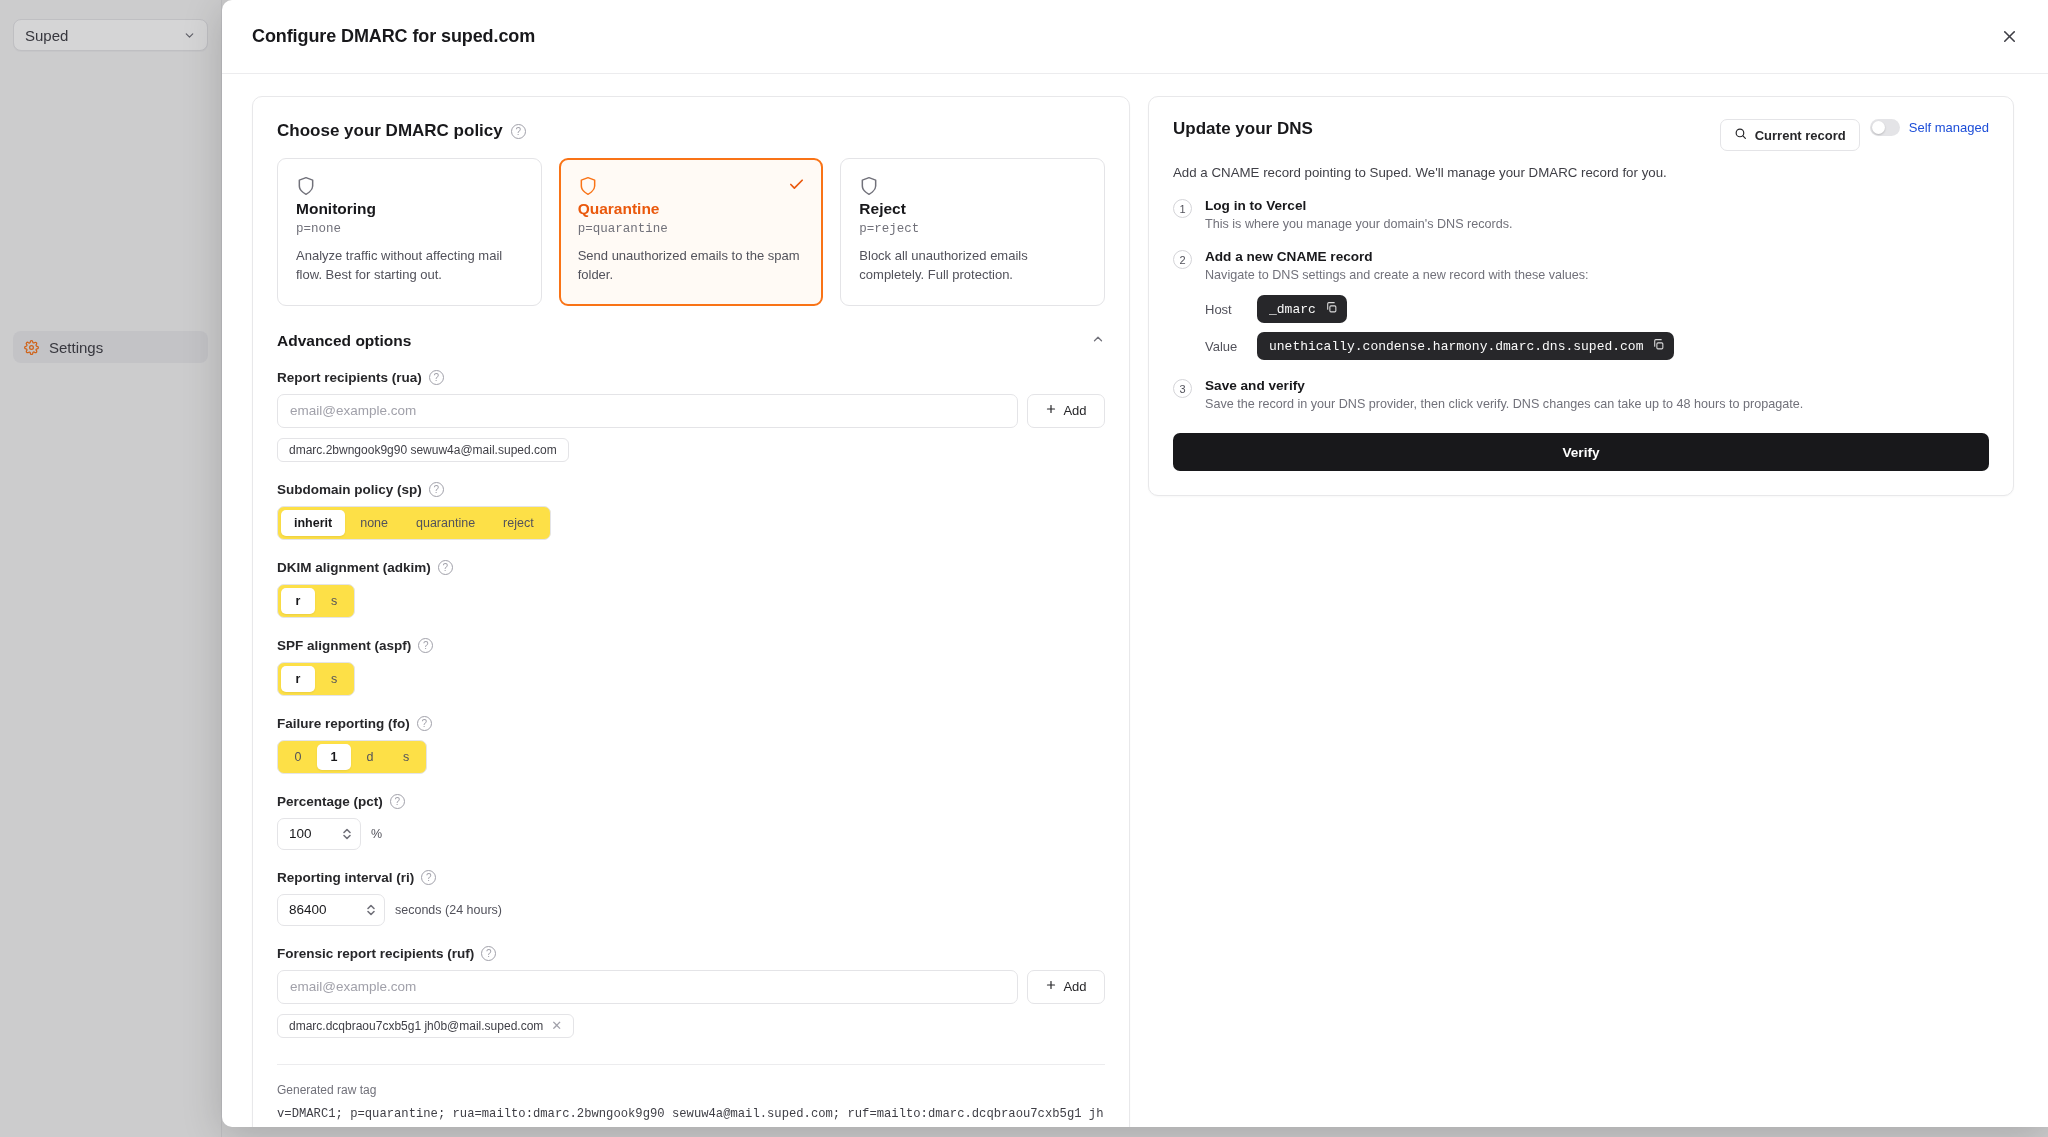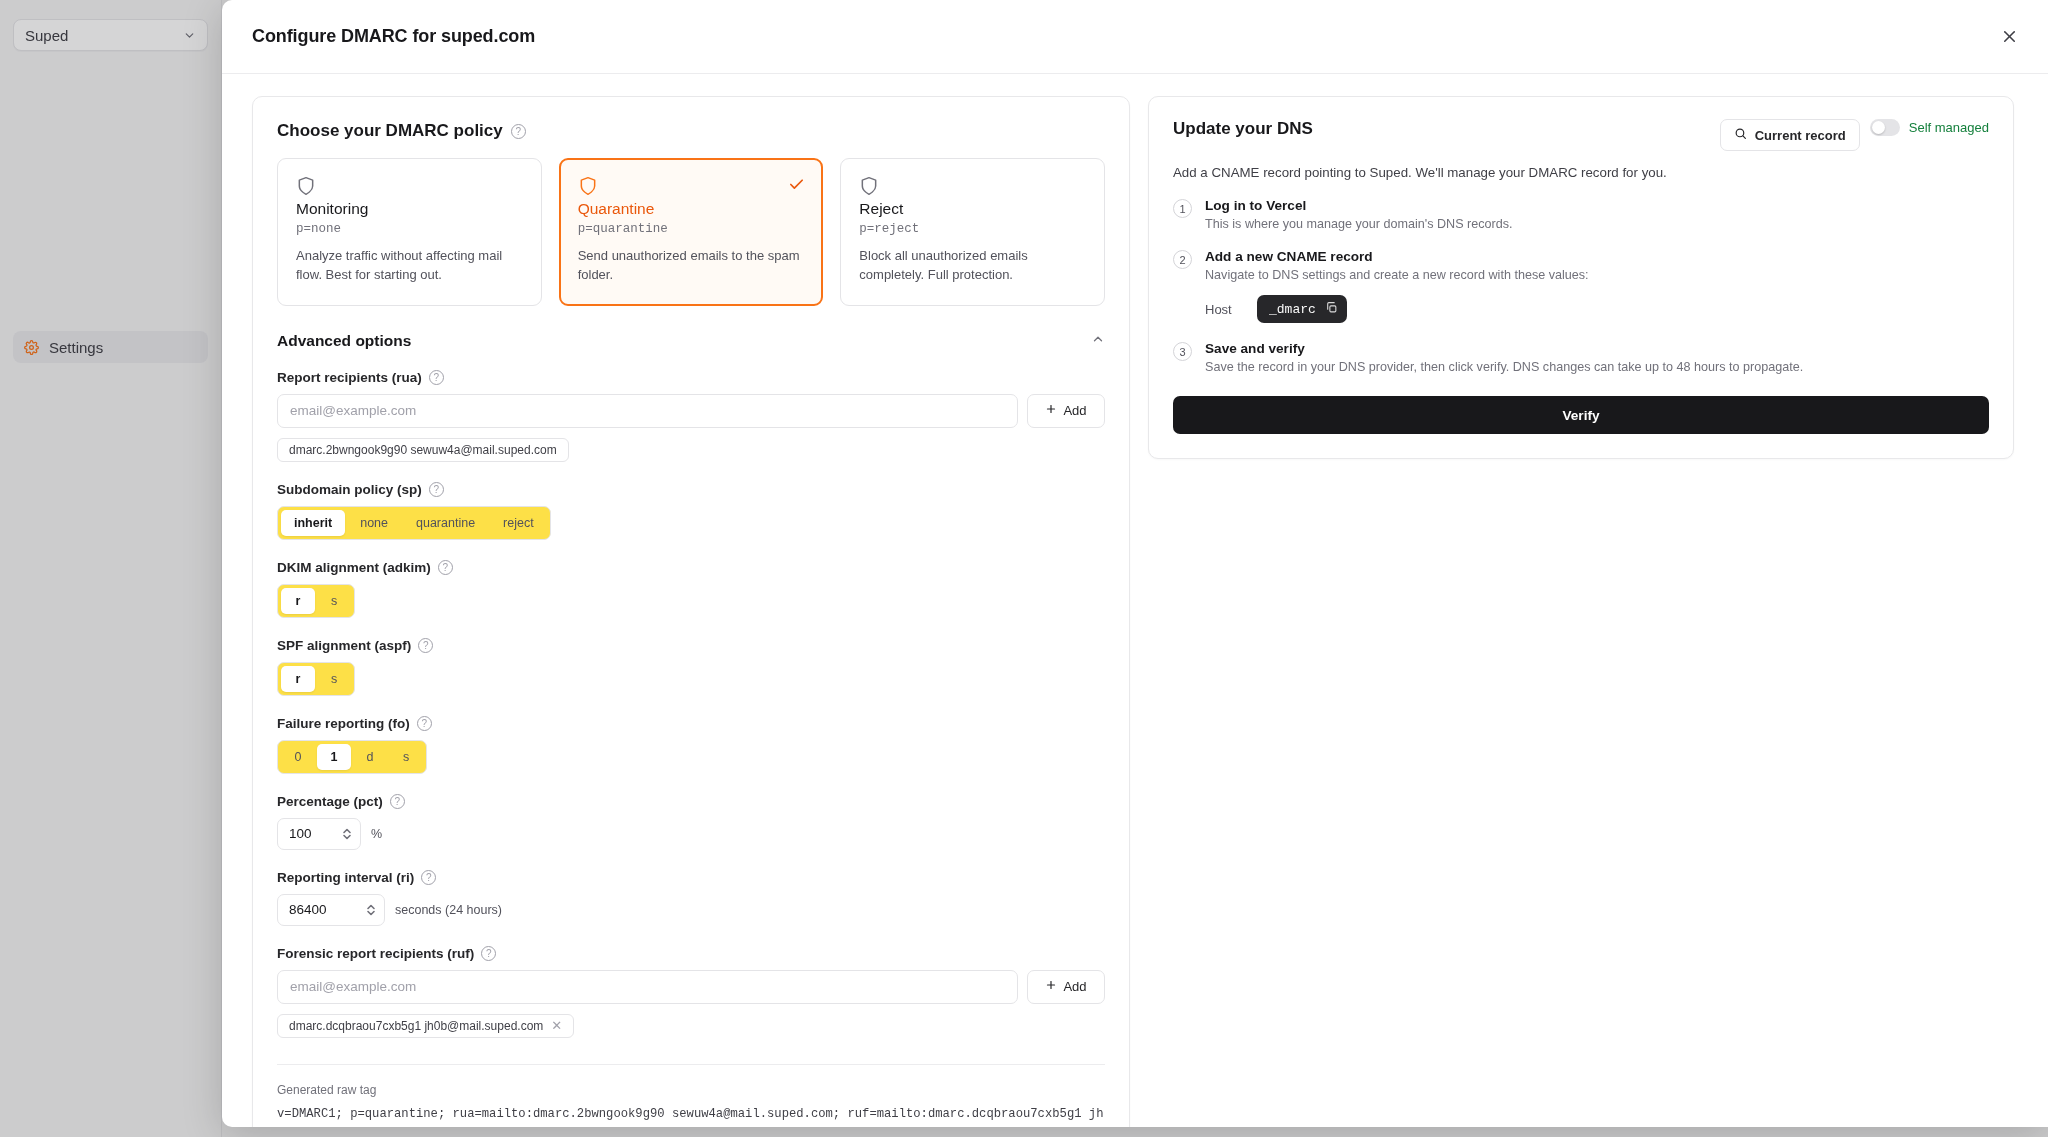--- a/index.html
+++ b/index.html
@@ -112,21 +112,21 @@
     cursor: pointer;
     background: #fff;
     min-height: 132px;
   }
   .policy-opt.selected {
     border: 2px solid #f97316;
     background: #fffaf5;
     padding: 16px 17px 19px 17px;
   }
   .policy-opt .shield { margin-bottom: 12px; }
-  .policy-opt .opt-name { font-size: 15.5px; font-weight: 400; color: #18181b; margin-bottom: 4px; }
+  .policy-opt .opt-name { font-size: 15.5px; font-weight: 700; color: #18181b; margin-bottom: 4px; }
   .policy-opt.selected .opt-name { color: #ea580c; }
   .policy-opt .opt-tag {
     font-family: "Liberation Mono", monospace;
     font-size: 12.5px; color: #71717a; margin-bottom: 11px;
   }
   .policy-opt .opt-desc { font-size: 13px; line-height: 1.45; color: #52525b; max-width: 240px; }
   .check { position: absolute; right: 16px; top: 16px; }
 
   #advanced-header {
     margin-top: 26px;
@@ -228,21 +228,21 @@
   .toggle-wrap { display: flex; align-items: center; gap: 9px; }
   .toggle {
     width: 30px; height: 17px; border-radius: 9px; background: #e4e4e7;
     position: relative; cursor: pointer;
   }
   .toggle .knob {
     position: absolute; left: 2px; top: 2px;
     width: 13px; height: 13px; border-radius: 50%; background: #fff;
     box-shadow: 0 1px 2px rgba(0,0,0,0.2);
   }
-  .toggle-label { font-size: 13px; color: #15803d; }
+  .toggle-label { font-size: 13px; color: #1d4ed8; }
 
   #dns-sub { margin-top: 14px; font-size: 13.3px; color: #3f3f46; }
 
   .step { display: flex; gap: 13px; margin-top: 18px; }
   .step-num {
     width: 19px; height: 19px; flex: 0 0 auto;
     border: 1px solid #d4d4d8; border-radius: 50%;
     font-size: 11px; color: #52525b;
     display: flex; align-items: center; justify-content: center;
     margin-top: 1px;
@@ -562,20 +562,32 @@
                   <span>_dmarc</span>
                   <span class="copy-ic">
                     <svg width="13" height="13" viewBox="0 0 24 24" fill="none" stroke="#fafafa" stroke-width="2" stroke-linecap="round" stroke-linejoin="round">
                         <rect x="9" y="9" width="11" height="11" rx="2"></rect>
                         <path d="M5 15V5a2 2 0 0 1 2-2h10"></path>
                       </svg>
                   </span>
                 </span>
               </div>
 
+              <div class="dns-row">
+                <span class="dns-key">Value</span>
+                <span class="code-pill">
+                  <span>unethically.condense.harmony.dmarc.dns.suped.com</span>
+                  <span class="copy-ic">
+                    <svg width="13" height="13" viewBox="0 0 24 24" fill="none" stroke="#fafafa" stroke-width="2" stroke-linecap="round" stroke-linejoin="round">
+                        <rect x="9" y="9" width="11" height="11" rx="2"></rect>
+                        <path d="M5 15V5a2 2 0 0 1 2-2h10"></path>
+                      </svg>
+                  </span>
+                </span>
+              </div>
 
             </div>
           </div>
         </div>
 
         <div class="step">
           <div class="step-num">3</div>
           <div>
             <div class="step-title">Save and verify</div>
             <div class="step-desc">Save the record in your DNS provider, then click verify. DNS changes can take up to 48 hours to propagate.</div>

